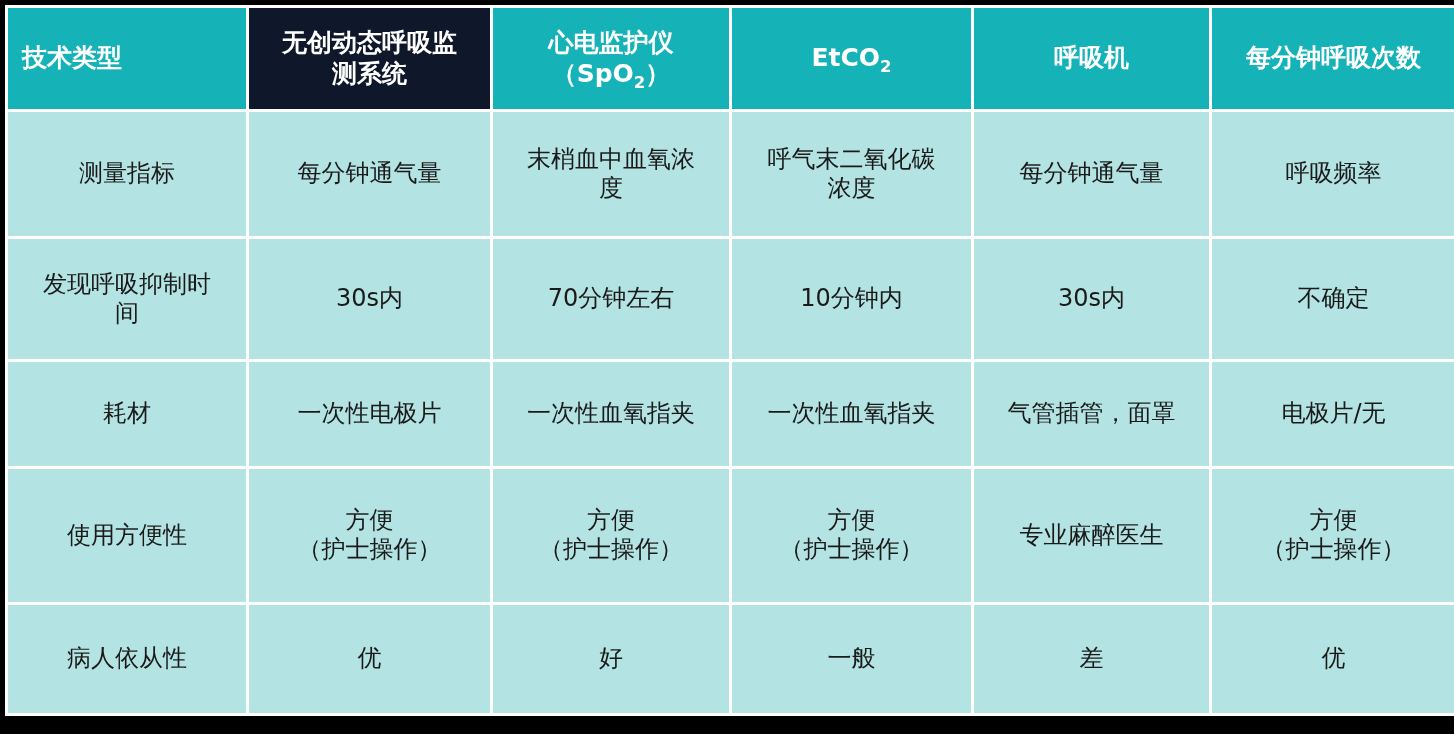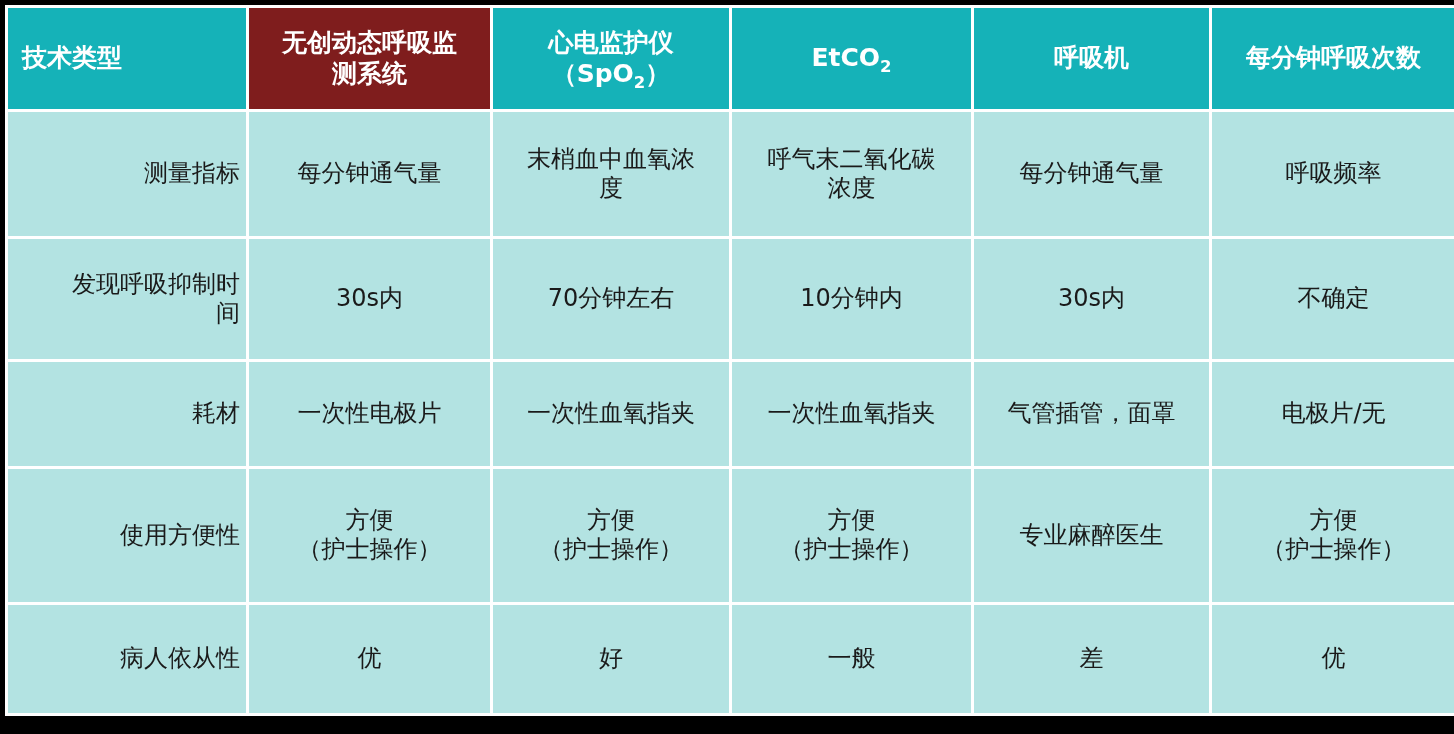--- a/index.html
+++ b/index.html
@@ -50,36 +50,36 @@
     vertical-align: middle;
     padding: 2px 6px;
     height: 101px;
     box-sizing: border-box;
   }
   thead th.head-first {
     text-align: left;
     padding-left: 14px;
   }
   thead th.head-accent {
-    background: #7f1d1d;
+    background: #0f172a;
   }
 
   tbody td {
     background: #B3E3E2;
     color: #1a1a1a;
     font-size: 24px;
     font-weight: normal;
     line-height: 1.22;
     text-align: center;
     vertical-align: middle;
     padding: 2px 6px;
     box-sizing: border-box;
   }
   tbody td.row-head {
-    text-align: right;
+    text-align: center;
   }
 
   tbody tr.r0 td { height: 86px; }
   tbody tr.r1 td { height: 84px; }
   tbody tr.r2 td { height: 99px; }
   tbody tr.r3 td { height: 85px; }
   tbody tr.r4 td { height: 72px; }
   tbody tr.r5 td { height: 93px; }
   tbody tr.r6 td { height: 75px; }
 

